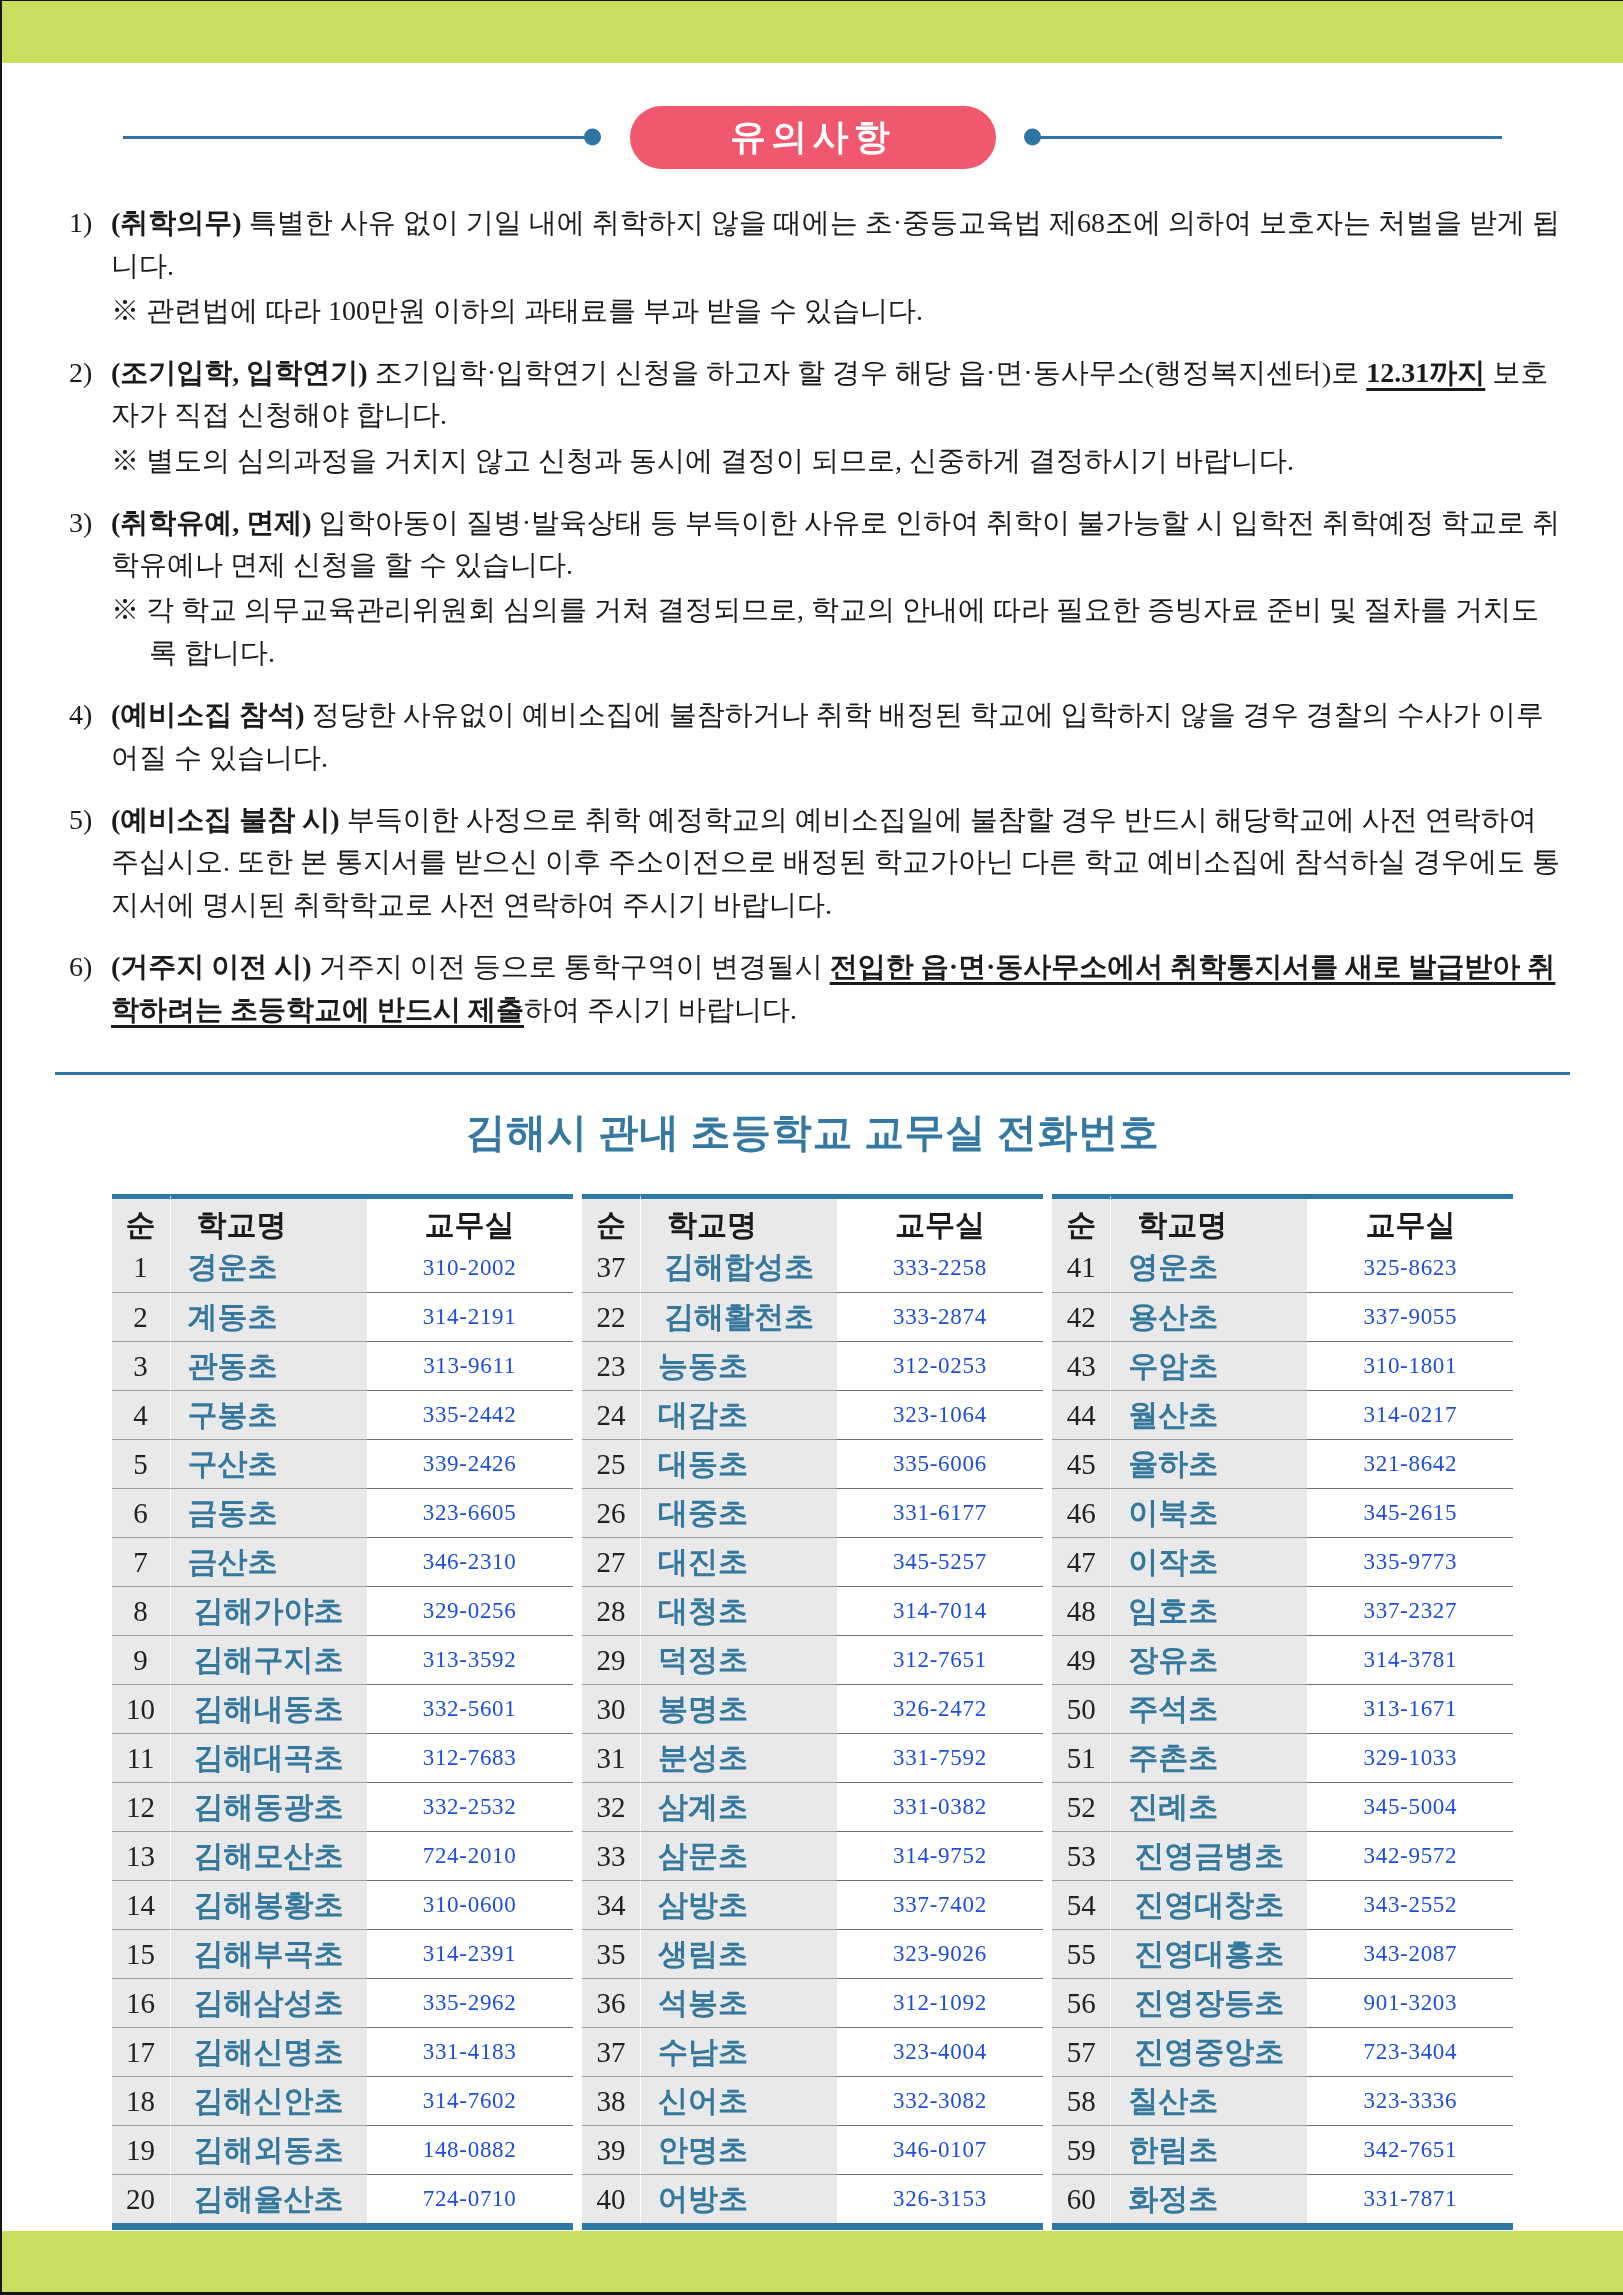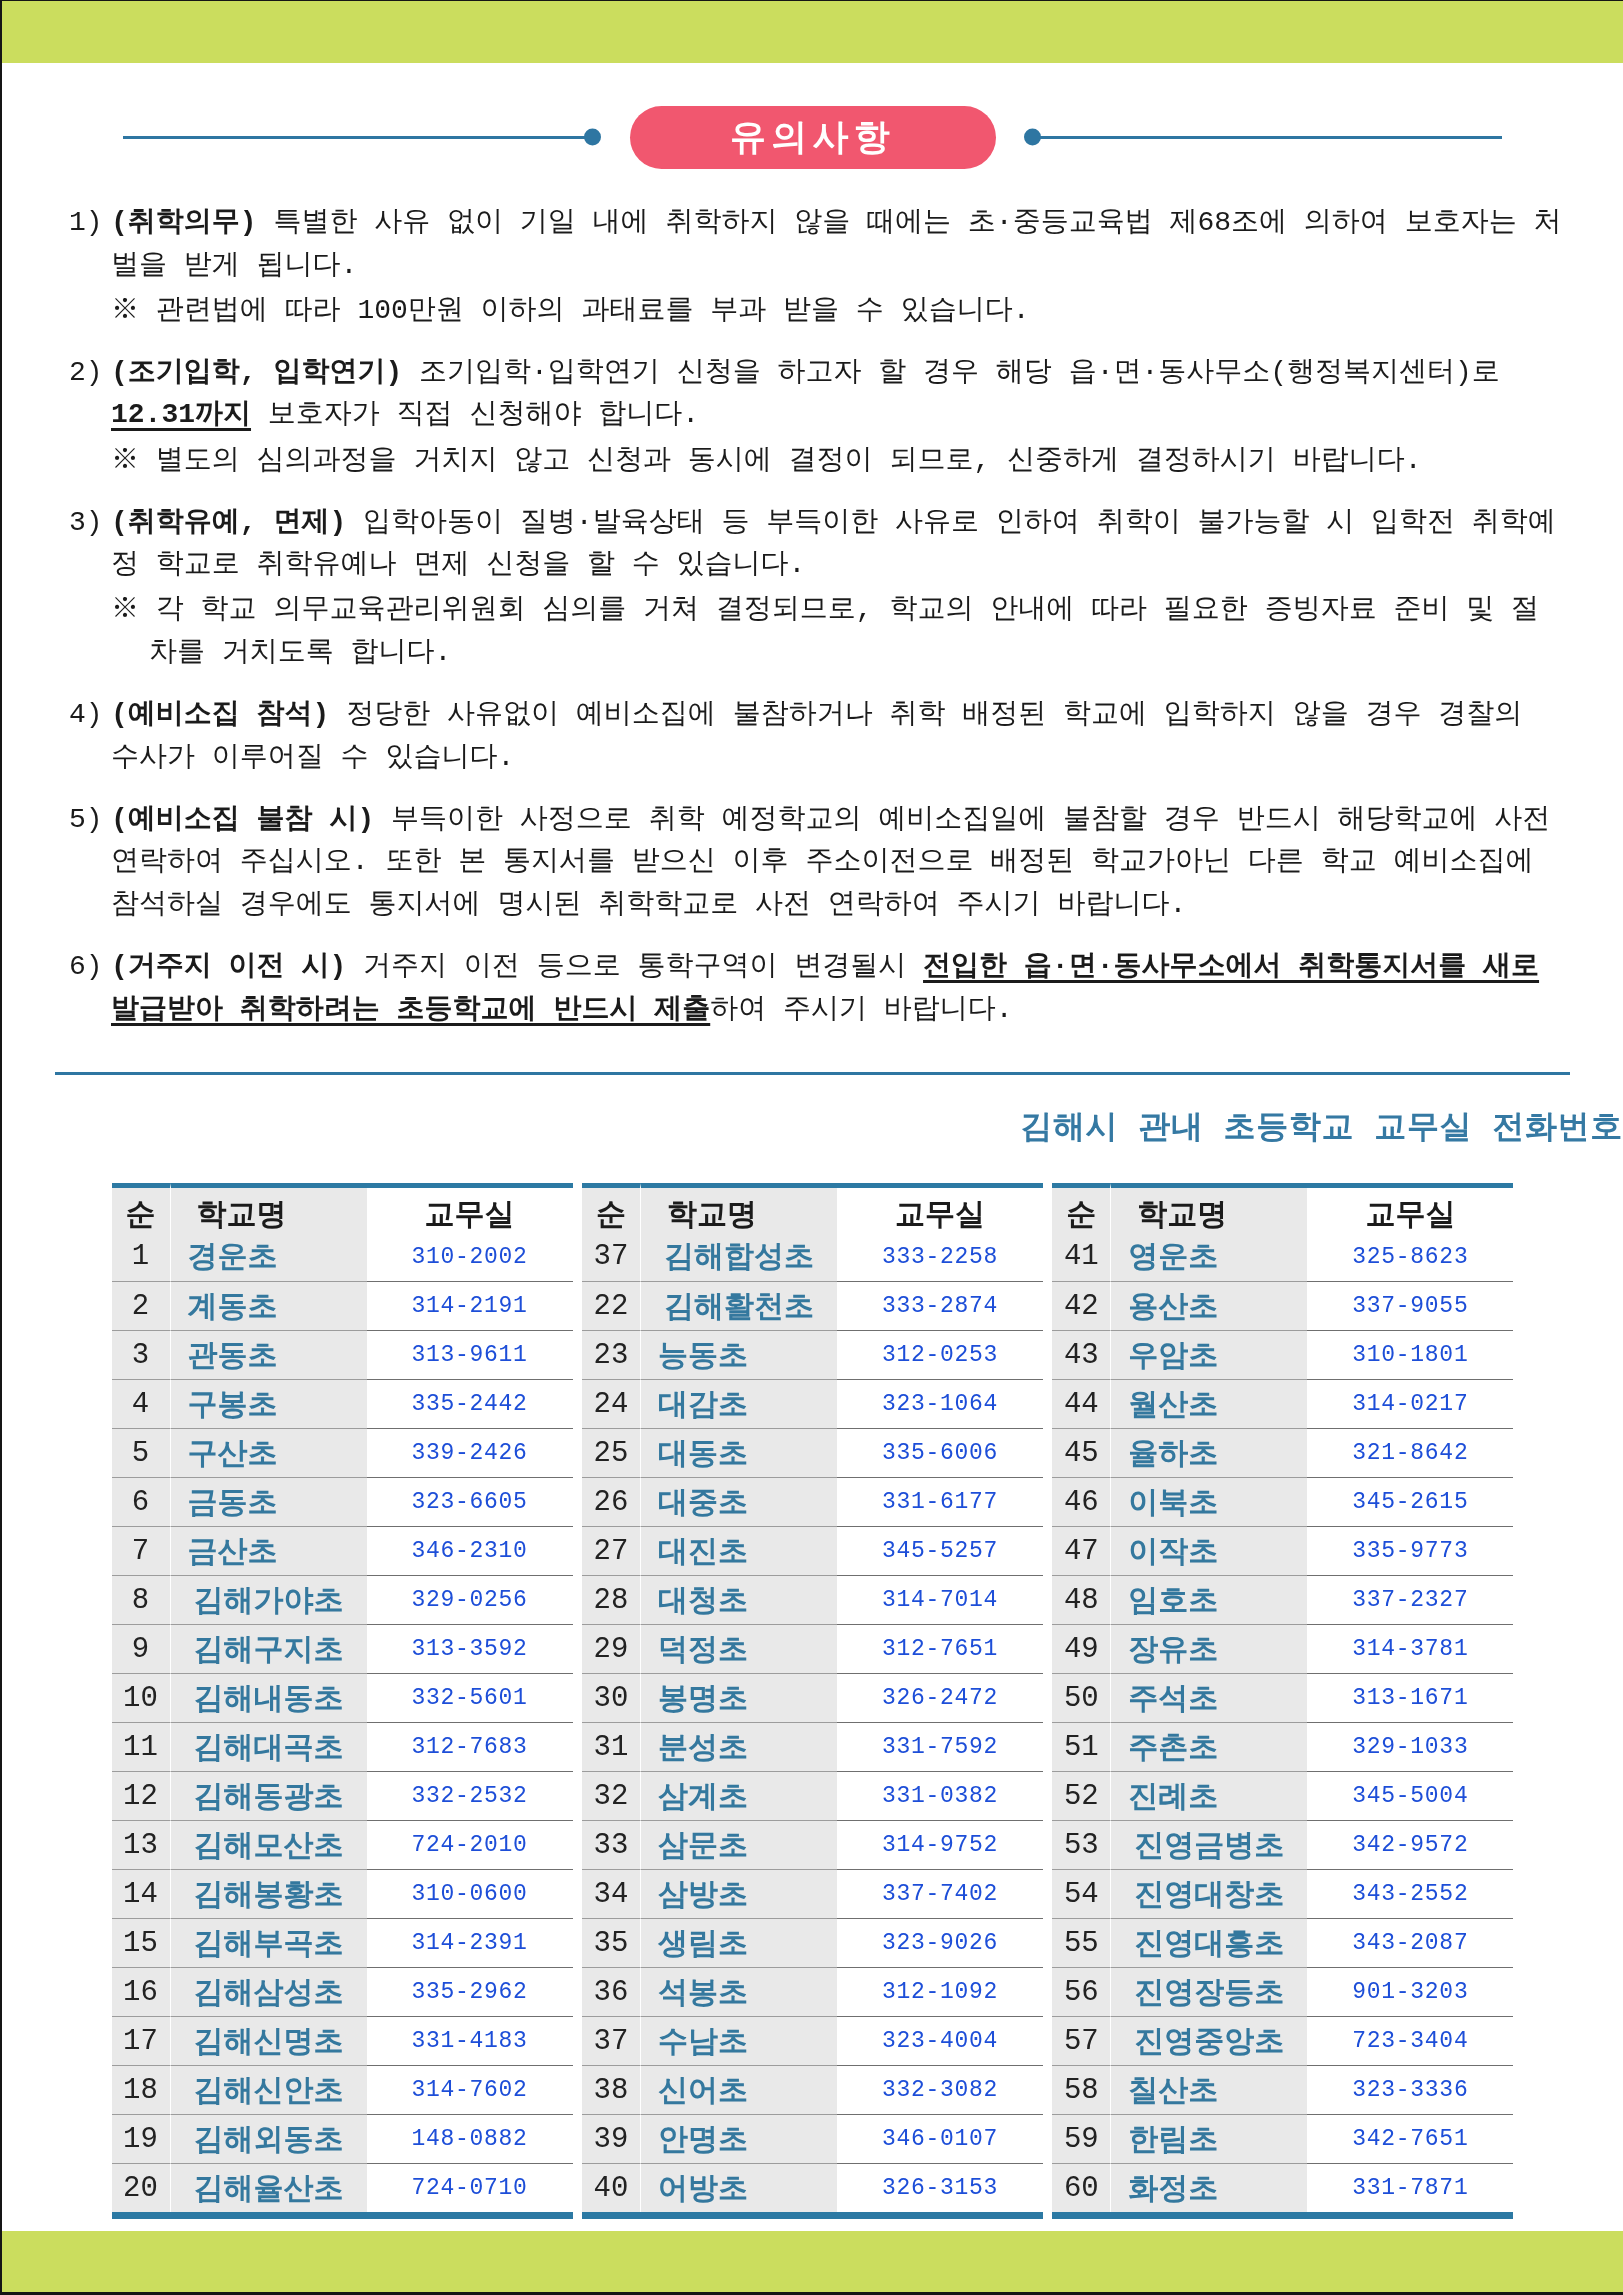--- a/index.html
+++ b/index.html
@@ -1,18 +1,18 @@
 <!DOCTYPE html>
 <html lang="ko" style="font-size:10.5px"><head>
 <meta charset="utf-8">
 <style>
   html,body{margin:0;padding:0;background:#e8e8e8;}
   .page{
     position:relative; width:1623px; height:2295px; background:#ffffff;
-    font-family:Liberation Mono, monospace; color:#1b1b1b;
+    font-family:Liberation Serif, serif; color:#1b1b1b;
     box-sizing:border-box; border-left:2.6px solid #151515; border-top:1.3px solid #151515; border-bottom:3.3px solid #151515;
     overflow:hidden;
   }
   .bar{width:100%;height:62px;background:#cbdd5e;}
   .bar-bottom{position:absolute;left:0;bottom:0;width:100%;height:61px;background:#cbdd5e;}
 
   
   .badge-row{display:flex;align-items:center;margin:43px 121px 0 121px;}
   .hline{flex:1;height:3.3px;background:#2e76a2;position:relative;}
   .hline .dot{position:absolute;top:50%;width:17px;height:17px;border-radius:50%;background:#2e76a2;transform:translateY(-50%);}
@@ -28,21 +28,21 @@
   .notice{margin:33px 60px 0 67px;font-size:28px;line-height:1.52;}
   .nitem{position:relative;padding-left:42px;margin-bottom:19.6px;}
   .nitem .num{position:absolute;left:0;top:0;}
   .seg-b{font-weight:700;}
   .seg-u{text-decoration:underline;text-decoration-thickness:2.6px;text-underline-offset:5.9px;}
   .note{padding-left:38px;text-indent:-38px;margin-top:2.6px;}
 
   .divider{width:1515px;height:3.3px;background:#2e76a2;margin:41px auto 0 auto;}
 
   .table-title{
-    margin-top:30px;text-align:right;font-size:32px;font-weight:800;color:#3579a3;letter-spacing:0.7px;
+    margin-top:30px;text-align:center;font-size:40px;font-weight:800;color:#3579a3;letter-spacing:0.7px;
   }
 
   
   .tables{display:flex;gap:9.2px;width:1402px;margin:34px auto 0 auto;}
   .tgroup{flex:1;display:grid;grid-template-columns:59px 196px 1fr;grid-auto-rows:49px;border-bottom:7.9px solid #2c79a3;}
   .cell{display:flex;align-items:center;justify-content:center;}
   .col-g{background:#e9e9e9;}
   .col-w{background:#ffffff;}
   .hcell{height:auto;font-weight:700;font-size:30px;border-top:5.9px solid #2c79a3;border-bottom:2.6px solid #2c79a3;}
   .rowline-g{border-top:1.3px solid #9c9c9c;}

